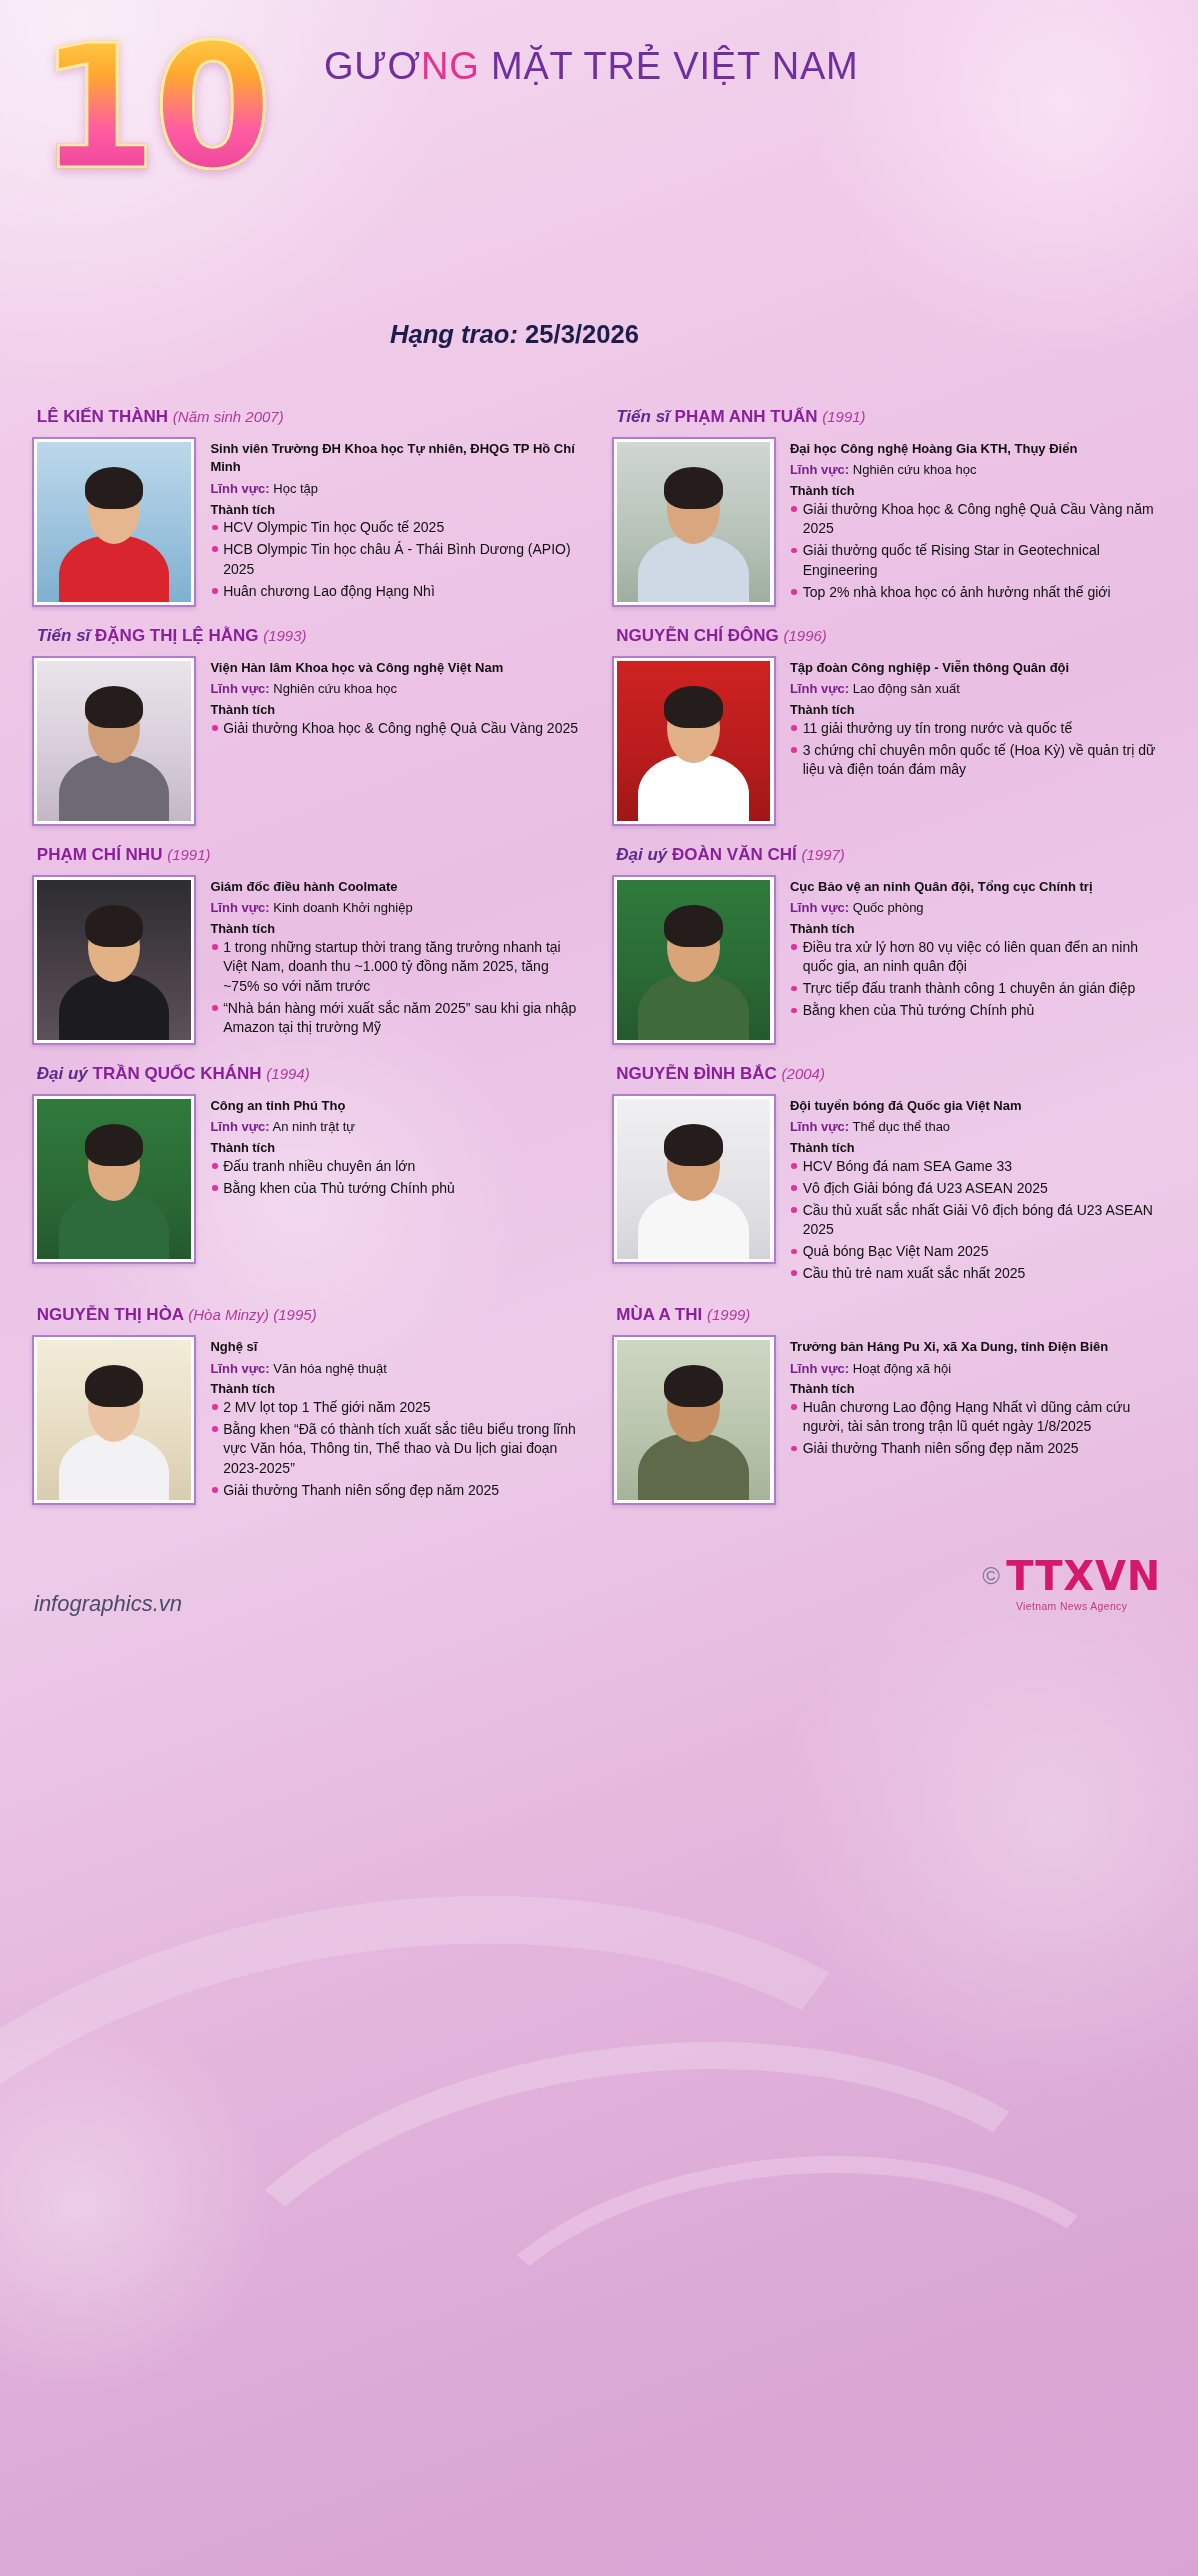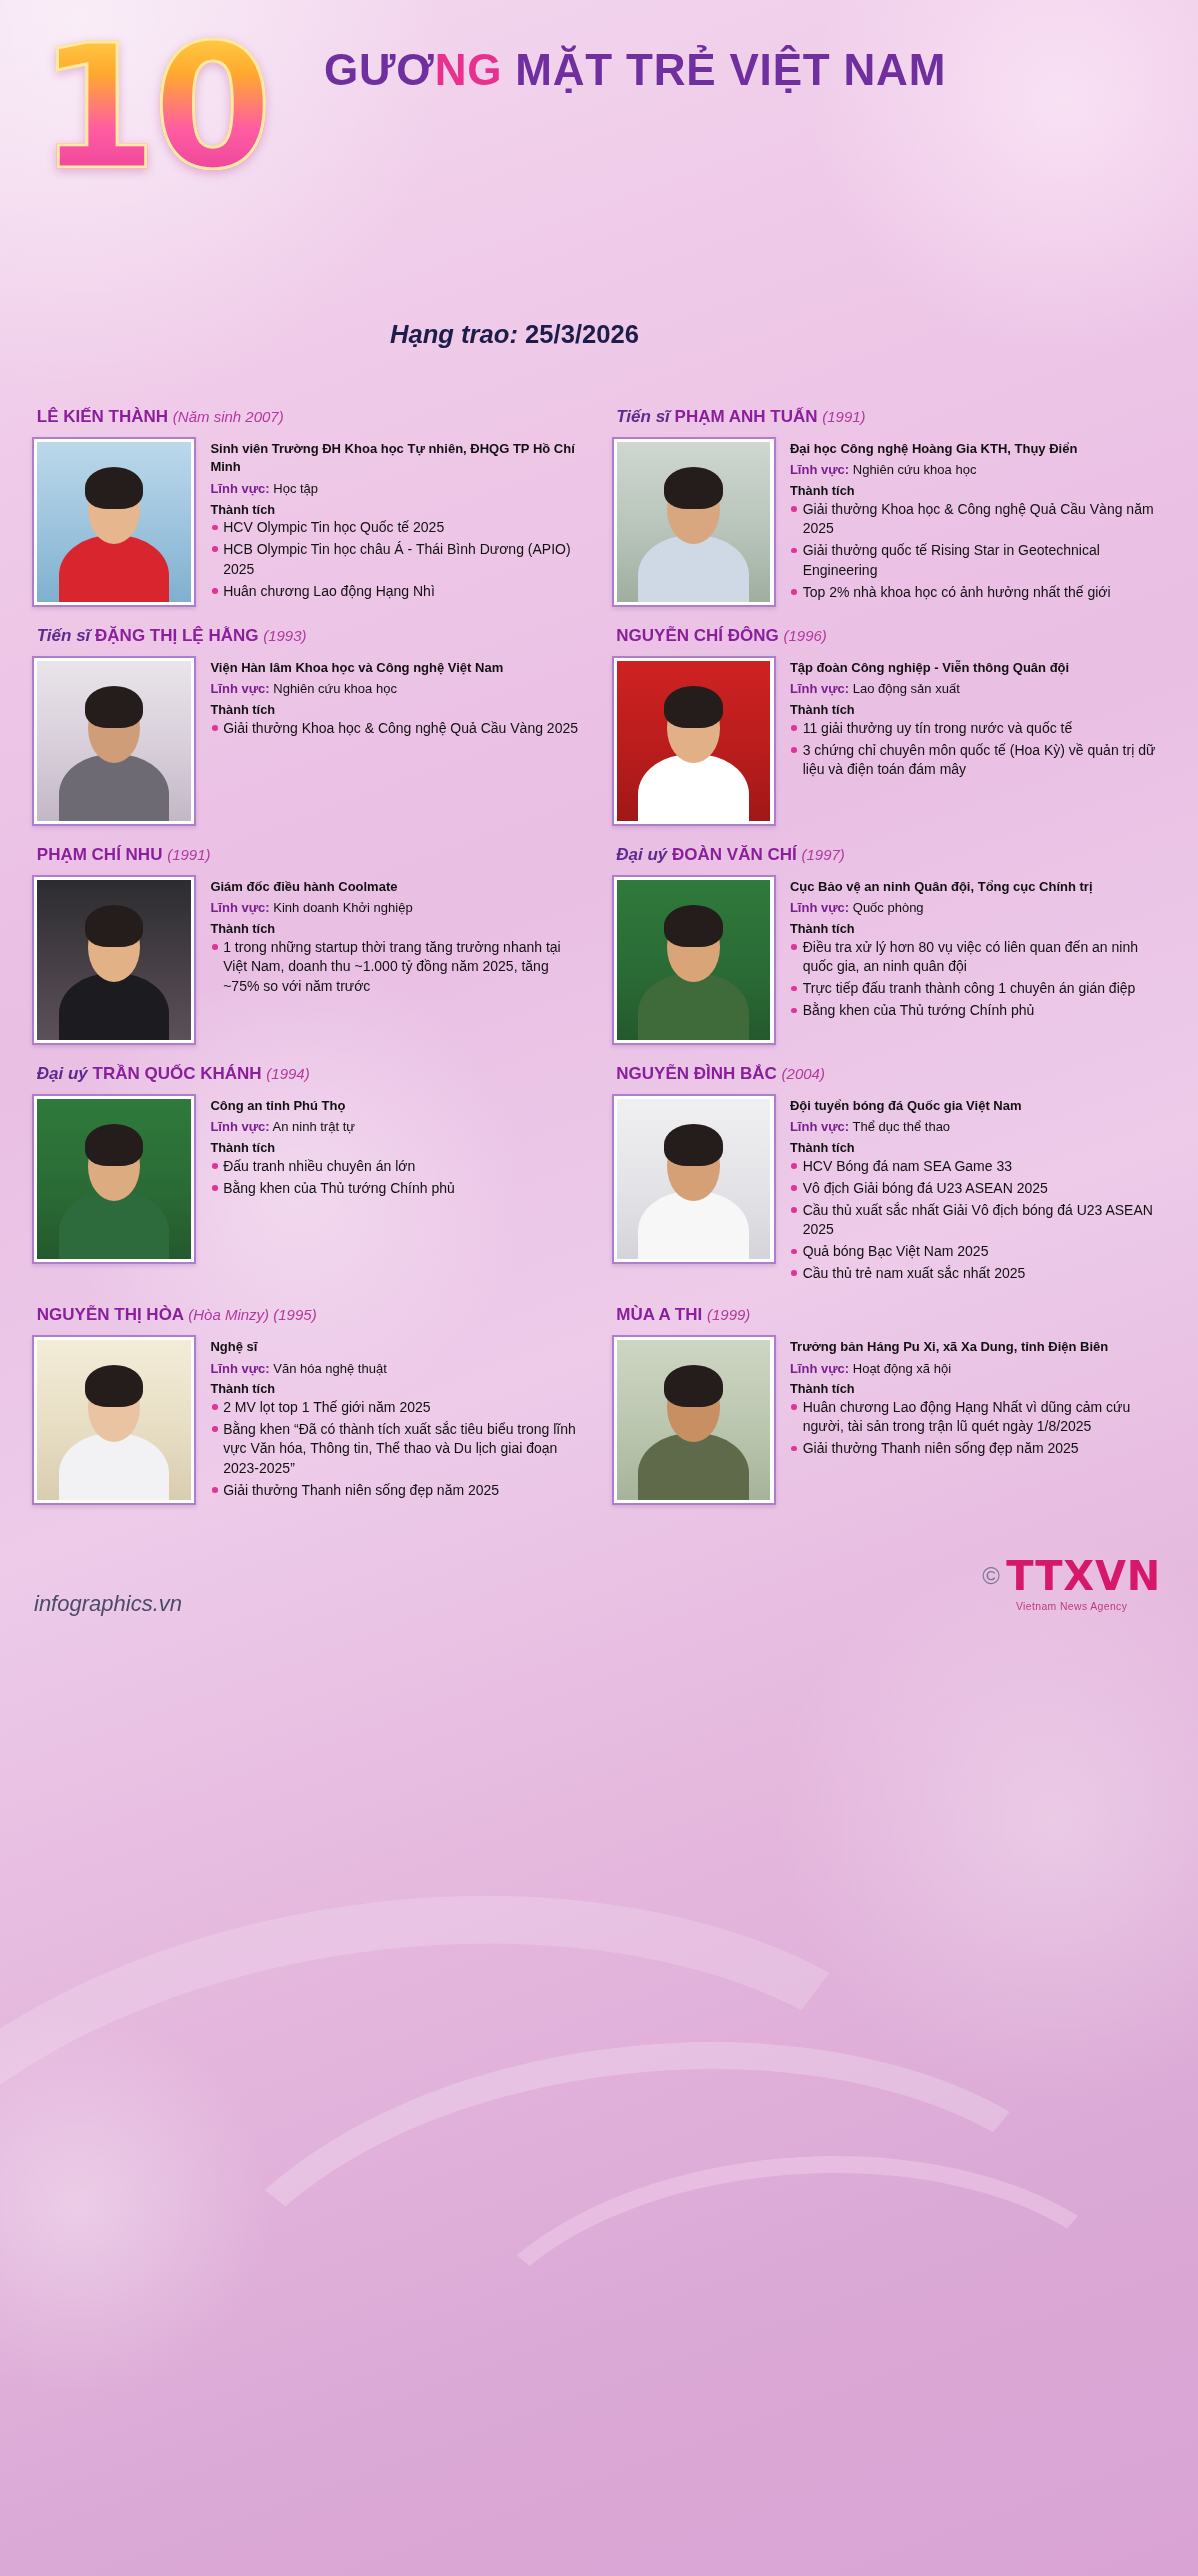--- a/index.html
+++ b/index.html
@@ -35,21 +35,21 @@
     position: absolute; left: 38px; top: 22.4px;
     font-size: 172px; font-weight: bold; line-height: 1;
     font-family: "DejaVu Sans", sans-serif;
     background: linear-gradient(180deg, #ffd84d 0%, #ffa92e 30%, #ff5da2 62%, #e5399a 100%);
     -webkit-background-clip: text; background-clip: text; color: transparent;
     -webkit-text-stroke: 3.2px #ffe9a8;
     letter-spacing: -4.8px;
     filter: drop-shadow(0 3.2px 4.8px rgba(170,40,140,.28));
   }
   .title-wrap { position: absolute; left: 324px; top: 44px; }
-  .title-l1 { font-size: 44px; font-weight: bold; letter-spacing: 0.8px; line-height: 1.18; white-space: nowrap; }
+  .title-l1 { font-size: 38px; font-weight: normal; letter-spacing: 0.8px; line-height: 1.18; white-space: nowrap; }
   .title-l2 { font-size: 42px; font-weight: bold; letter-spacing: 0.8px; line-height: 1.18; margin-top: 9.6px; white-space: nowrap; }
   .tc-purple { color: #6f2f9f; }
   .tc-pink { color: #e8308f; }
   .date-line {
     position: absolute; left: 390px; top: 320px;
     font-size: 25.6px; font-weight: bold; color: #1d1d4b;
   }
   .date-line .lab { font-style: italic; font-weight: bold; }
 
   
@@ -230,20 +230,21 @@
                 <div class="ph-head" style="left:33%;top:20%;width:34%;height:44%;background:#e3b186"></div>
                 <div class="ph-head" style="left:31%;top:16%;width:38%;height:26%;background:#241d1b;border-radius:50% 50% 38% 38%"></div>
               </div>
             </div>
             <div class="details">
               <div class="det-line org">Giám đốc điều hành Coolmate</div>
               <div class="det-line field-row"><span class="field-label">Lĩnh vực:</span> <span>Kinh doanh Khởi nghiệp</span></div>
               <div class="ach-label">Thành tích</div>
               <ul class="ach plain-list-x">
                 <li>1 trong những startup thời trang tăng trưởng nhanh tại Việt Nam, doanh thu ~1.000 tỷ đồng năm 2025, tăng ~75% so với năm trước</li>
+                <li>“Nhà bán hàng mới xuất sắc năm 2025” sau khi gia nhập Amazon tại thị trường Mỹ</li>
               </ul>
             </div>
           </div>
         </div>
         <div class="card">
           <div class="card-name"><span class="pre">Đại uý </span><span class="nm">ĐOÀN VĂN CHÍ</span> <span class="yr">(1997)</span></div>
           <div class="card-body">
             <div class="photo-frame">
               <div class="photo">
                 <div class="ph-bg" style="background:linear-gradient(180deg,#2f7a3c 0%,#2a6a35 60%,#24592d 100%)"></div>

